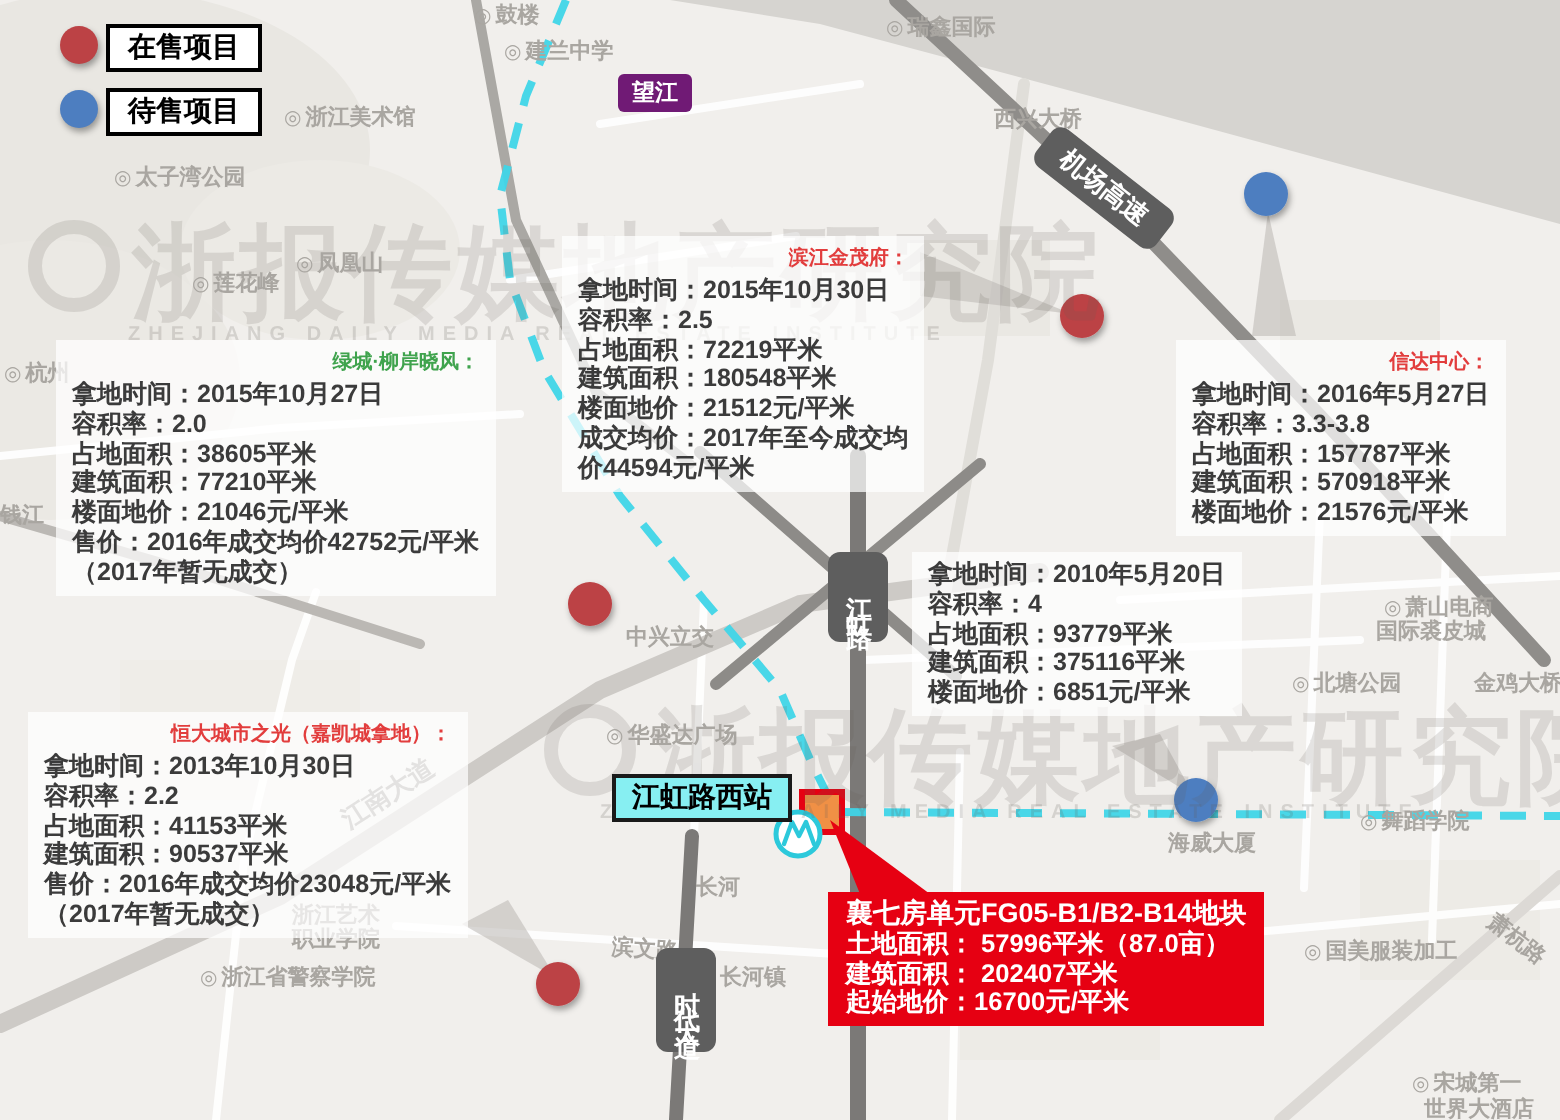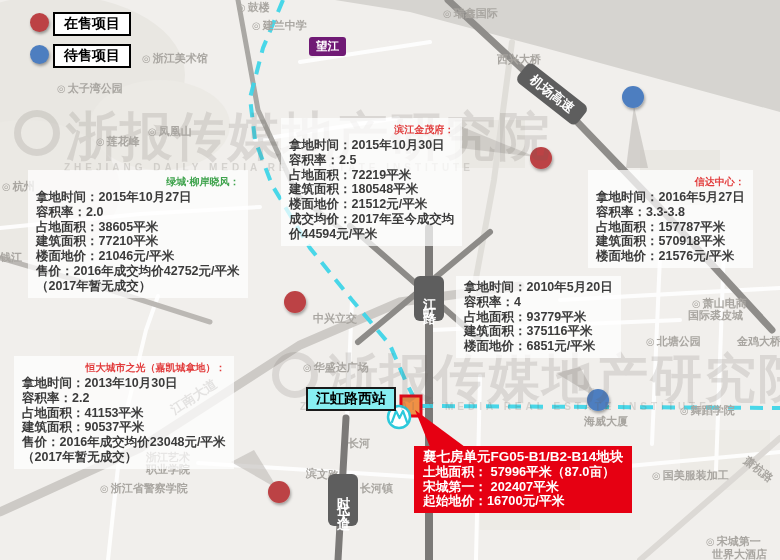--- a/index.html
+++ b/index.html
@@ -235,21 +235,21 @@
         <div class="ln">建筑面积：90537平米</div>
         <div class="ln">售价：2016年成交均价23048元/平米</div>
         <div class="ln">（2017年暂无成交）</div>
       </div>
   </div>
 
   <div class="plot-box">
     <div>襄七房单元FG05-B1/B2-B14地块</div>
     <div>
         <div class="ln">土地面积： 57996平米（87.0亩）</div>
-        <div class="ln">宋城第一： 202407平米</div>
+        <div class="ln">建筑面积： 202407平米</div>
         <div class="ln">起始地价：16700元/平米</div>
       </div>
   </div>
 
   <div class="station-label">江虹路西站</div>
 
   <div class="legend">
     <div class="legend-circle" style="left: 30px; top: 13px; background: rgb(188, 66, 69);"></div>
     <div class="legend-box" style="left:53px;top:12px;">在售项目</div>
     <div class="legend-circle" style="left: 30px; top: 45px; background: rgb(77, 126, 192);"></div>

